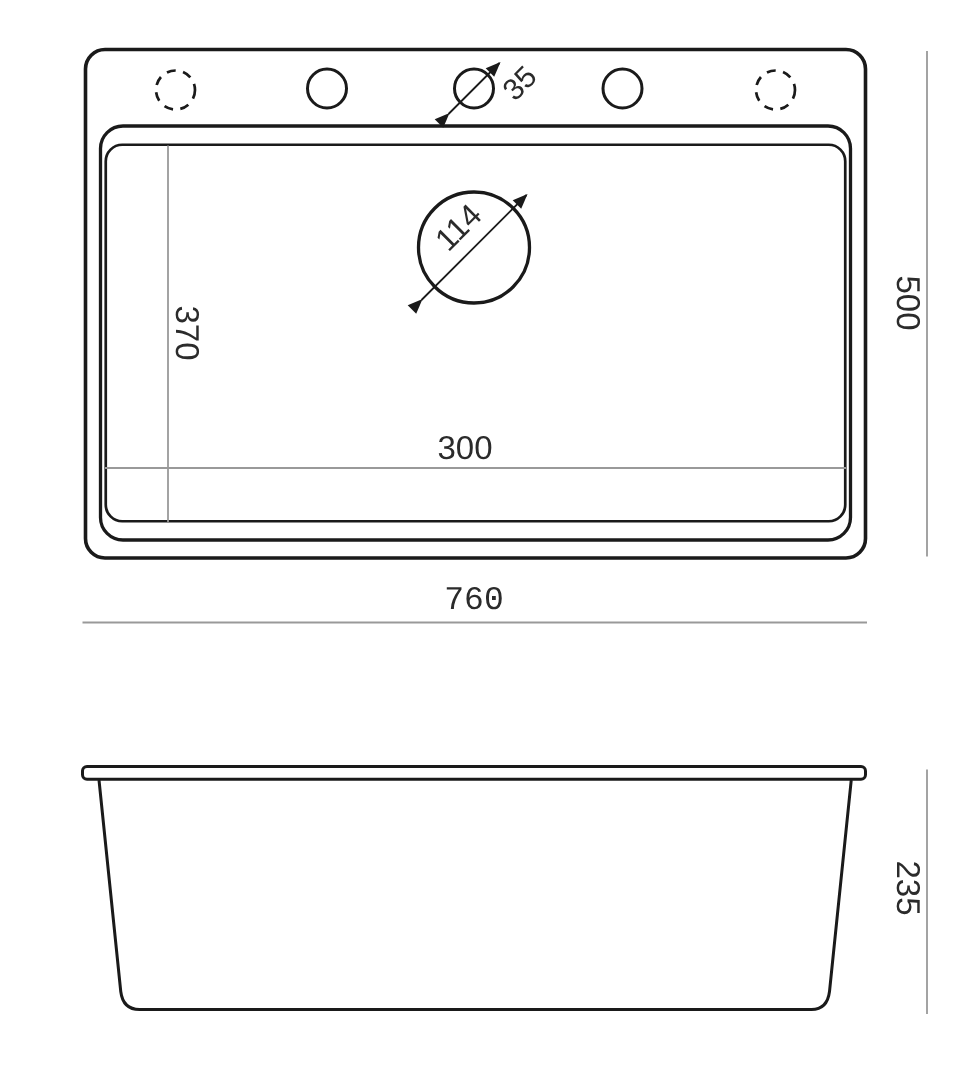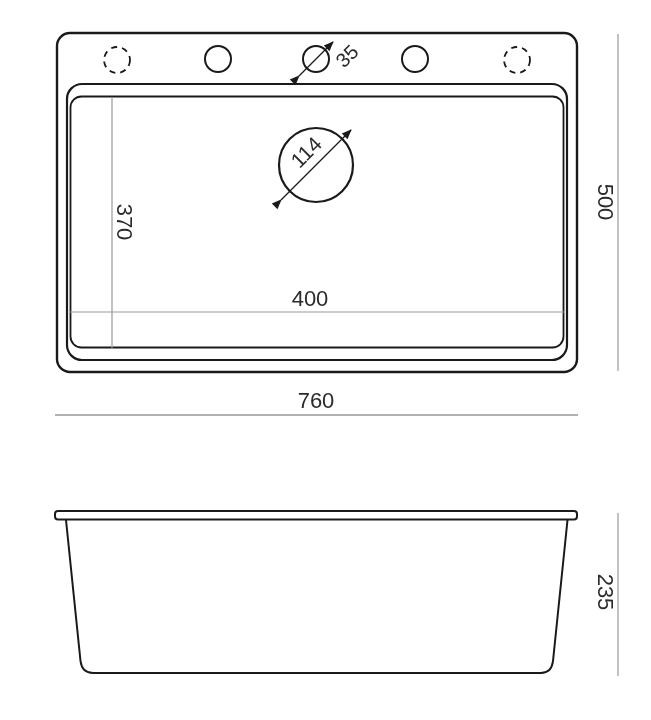--- a/index.html
+++ b/index.html
@@ -64,21 +64,21 @@
 
     <line x1="618" y1="513" x2="618" y2="676" stroke="#999999" stroke-width="1.2"></line>
   </svg>
 
   <span class="dim-label rot-45 small" style="left:347px;top:56px;">35</span>
 
   <span class="dim-label rot-45" style="left:306px;top:152px;font-size:21px;">114</span>
 
   <span class="dim-label rot90" style="left:124px;top:222px;">370</span>
 
-  <span class="dim-label" style="left:310px;top:299px;">400</span>
+  <span class="dim-label" style="left:310px;top:299px;">300</span>
 
-  <span class="dim-label" style="left:316px;top:401px;">760</span>
+  <span class="dim-label" style="left:316px;top:401px;font-family:Liberation Mono, monospace;">760</span>
 
   <span class="dim-label rot90" style="left:605px;top:202px;">500</span>
 
   <span class="dim-label rot90" style="left:605px;top:592px;">235</span>
 
 </div>
 
 </body></html>

